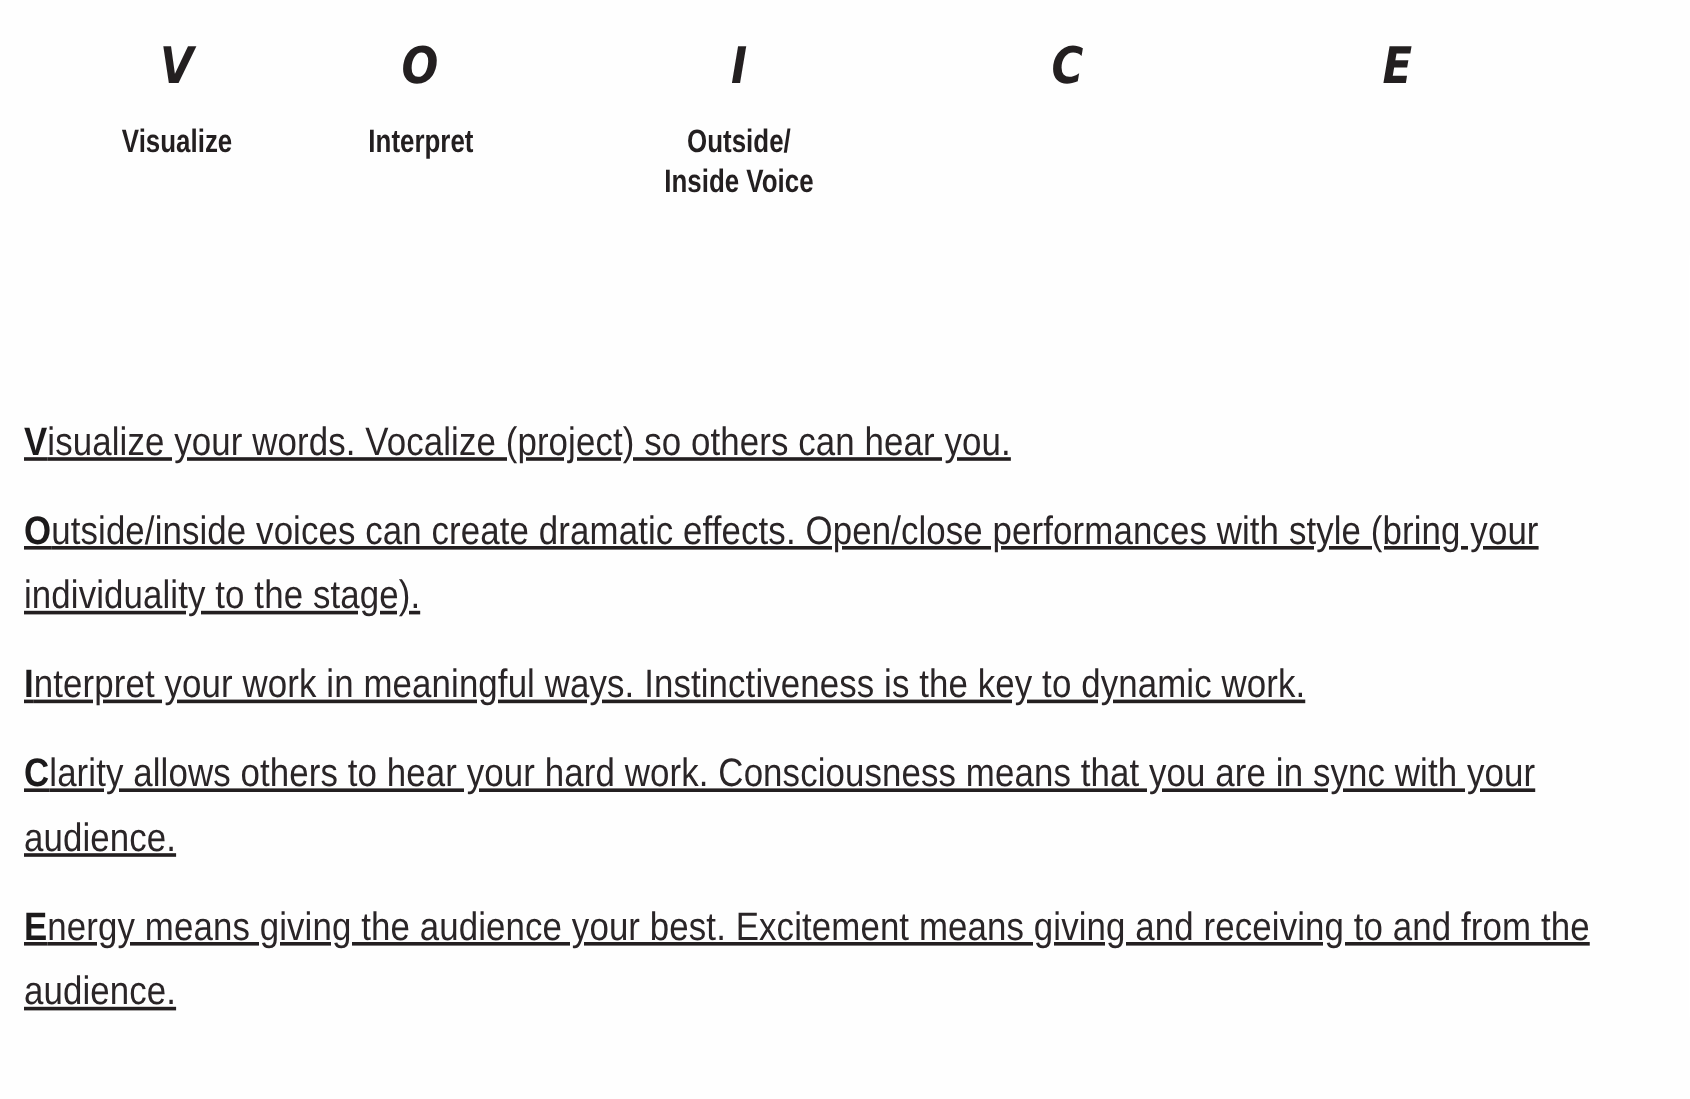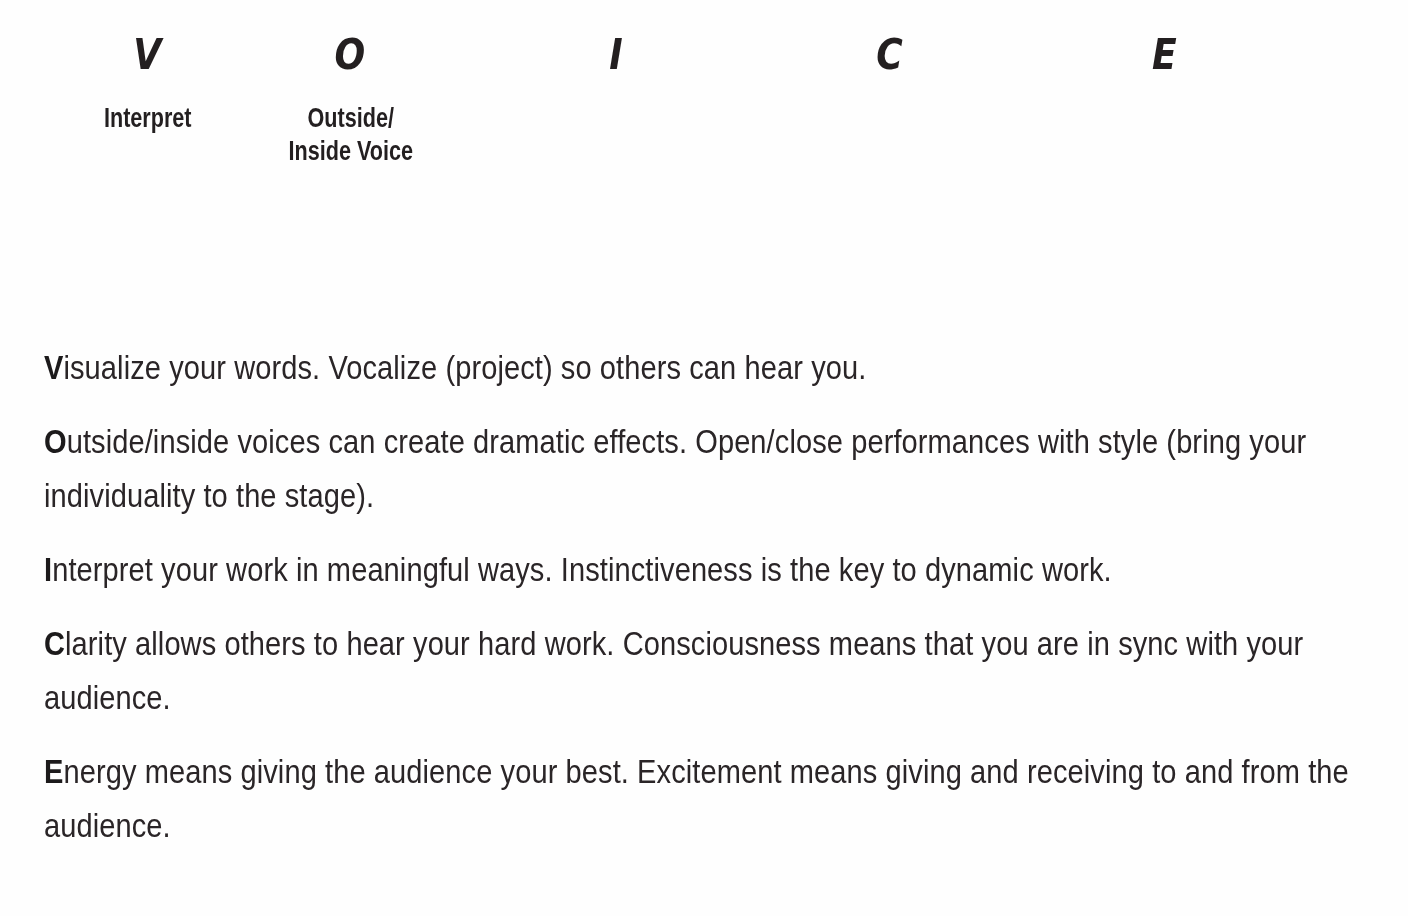--- a/index.html
+++ b/index.html
@@ -65,23 +65,24 @@
   }
 
   .kw-primary { margin-top: 16px; }
   .kw-secondary { margin-top: 16px; }
 
   .spacer-cell { }
 
   
   .body-copy {
     position: absolute;
-    left: 44px;
+    left: 20px;
     top: 341px;
     width: 1348px;
+    text-decoration: underline;
   }
   .para {
     font-family: "Liberation Sans Narrow", "Liberation Sans", "DejaVu Sans Condensed", sans-serif;
     font-weight: 400;
     font-size: 33px;
     line-height: 54px;
     color: #2a2527;
     margin: 0 0 20px 0;
     letter-spacing: 0.1px;
     transform-origin: left top;
@@ -114,20 +115,23 @@
     <div class="col">
       <div class="big-letter">C</div>
     </div>
     <div class="col">
       <div class="big-letter">E</div>
     </div>
     <div class="spacer-cell"></div>
 
     <div class="spacer-cell"></div>
     <div class="col">
+      <div class="kw kw-primary">Visualize</div>
+    </div>
+    <div class="col">
       <div class="kw kw-primary">Interpret</div>
     </div>
     <div class="col">
       <div class="kw kw-primary">Outside/
 Inside Voice</div>
     </div>
     <div class="spacer-cell"></div>
 
     <div class="spacer-cell"></div>
     <div class="spacer-cell"></div>

